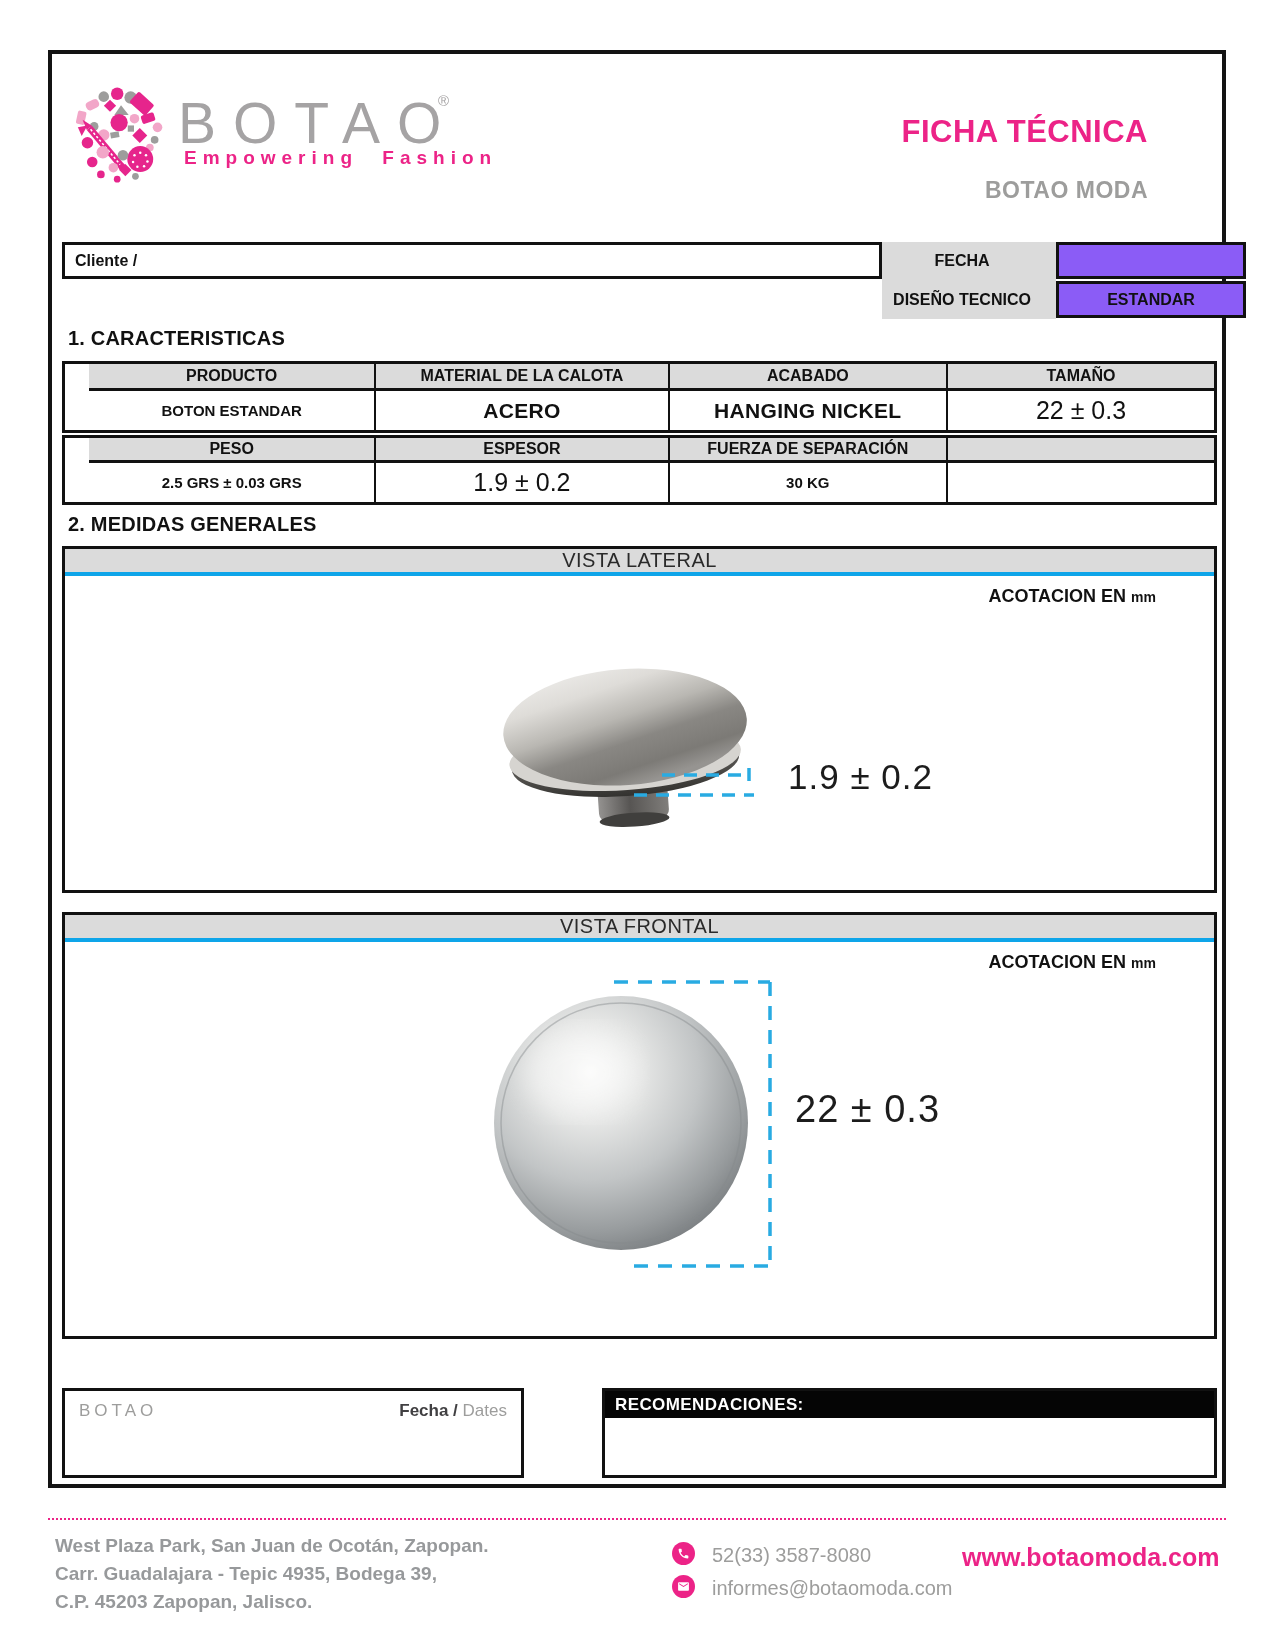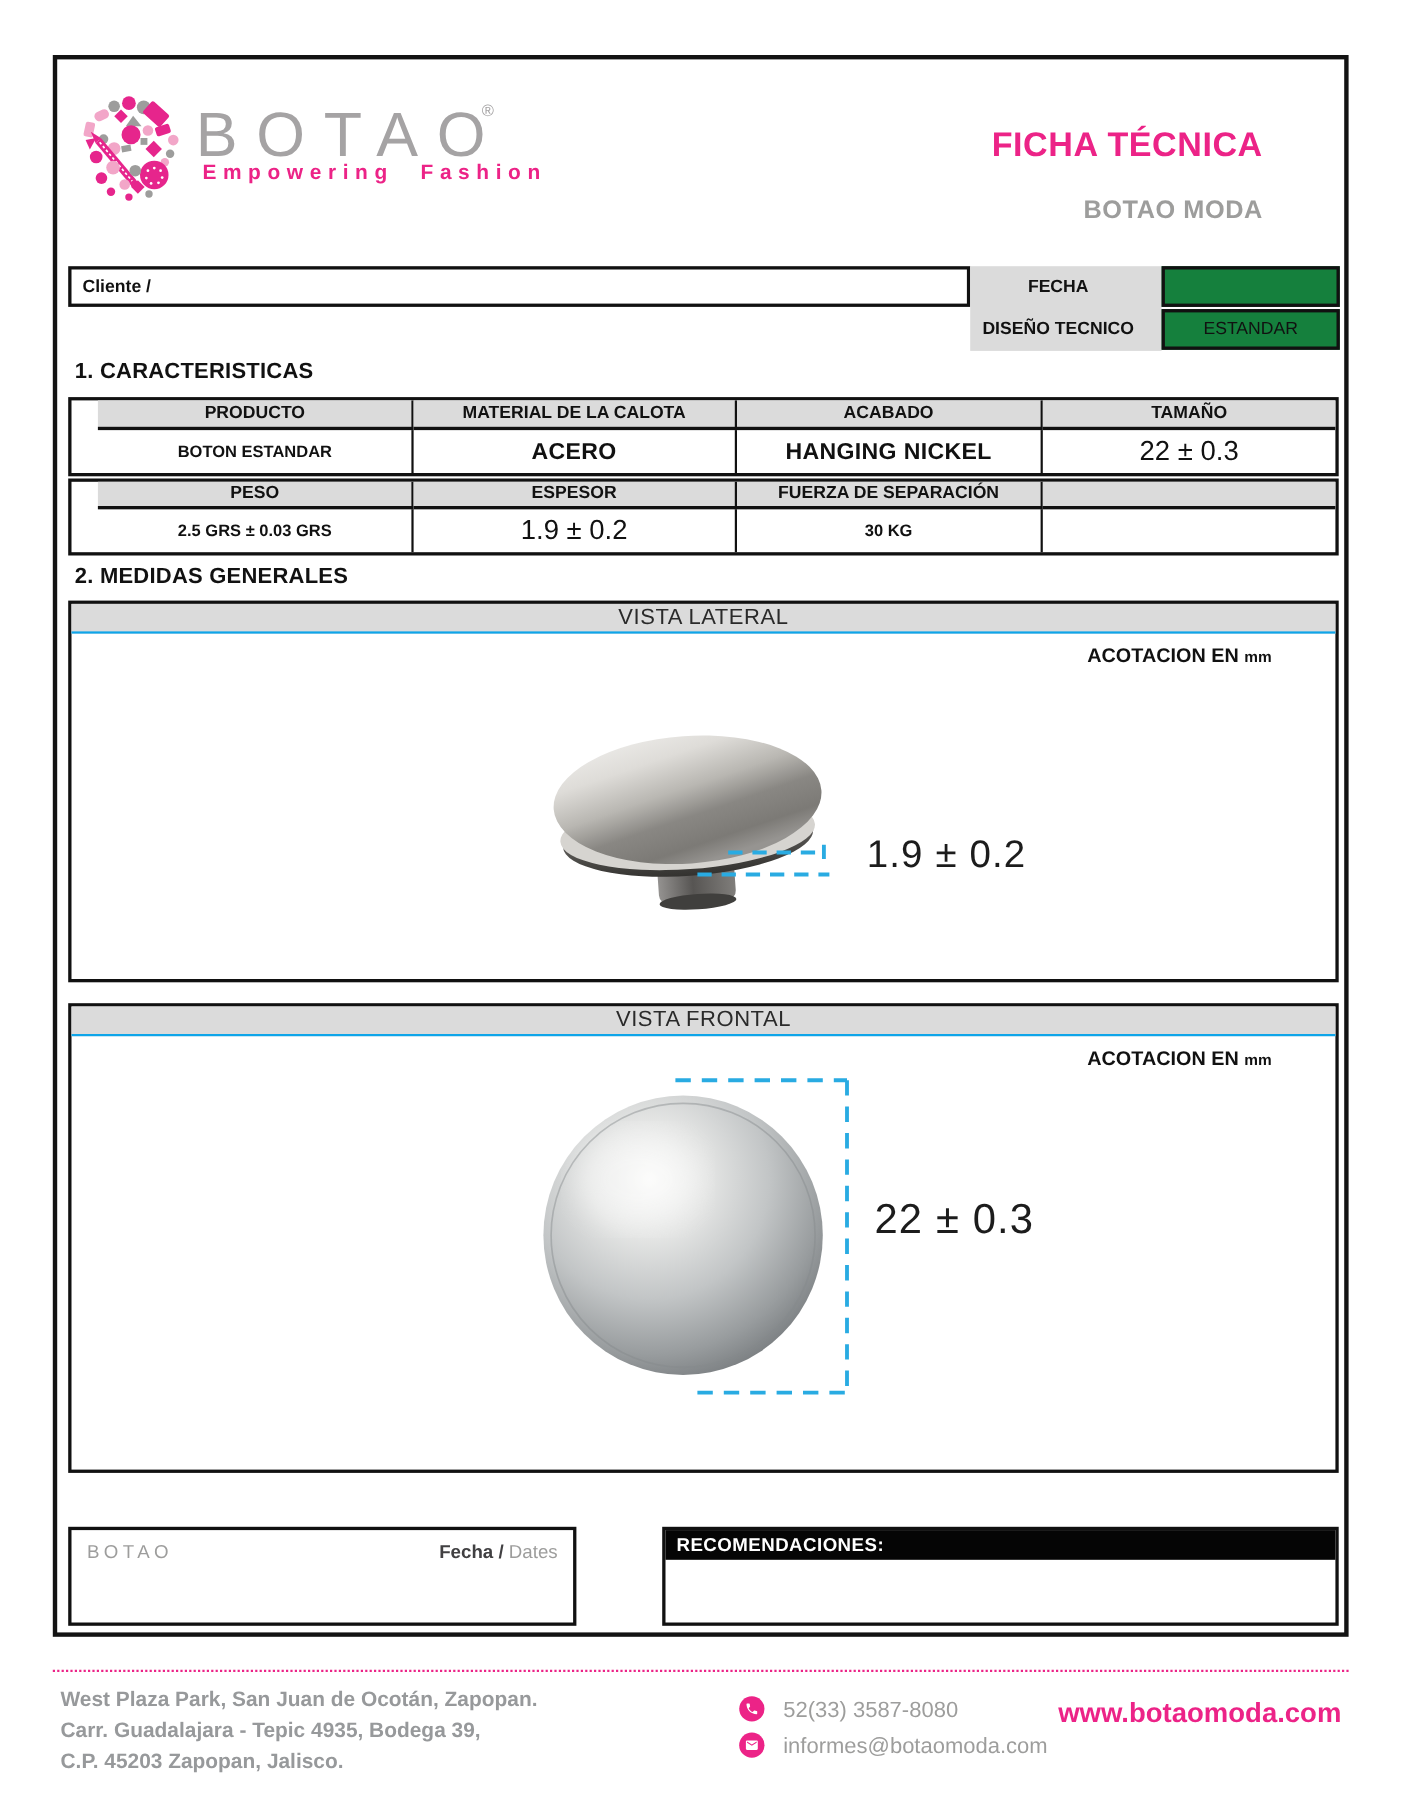--- a/index.html
+++ b/index.html
@@ -20,22 +20,22 @@
   .info-heading .en { font-weight:400; color:#98989A; }
 
   
   .cliente-cell { left:62px; top:242px; width:820px; height:37px; border:3px solid #111;
                   font-size:16px; font-weight:700; color:#111; display:flex; align-items:center; padding-left:10px; }
   .gray-block   { left:882px; top:242px; width:174px; height:77px; background:#DBDBDB; }
   .mini-label   { width:160px; height:37px; display:flex; align-items:center; justify-content:center;
                   font-size:16px; font-weight:700; color:#111; }
   .fecha-label  { left:882px; top:242px; }
   .diseno-label { left:882px; top:281px; }
-  .mini-cell    { width:162px; height:37px; border:3px solid #111; background:#15803d; display:flex;
-                  align-items:center; justify-content:center; font-size:16px; font-weight:400; color:#111; }
+  .mini-cell    { width:190px; height:37px; border:3px solid #111; background:#8b5cf6; display:flex;
+                  align-items:center; justify-content:center; font-size:16px; font-weight:700; color:#111; }
   .fecha-value  { left:1056px; top:242px; }
   .diseno-value { left:1056px; top:281px; }
 
   .sec-title { font-size:20px; font-weight:700; color:#111; letter-spacing:0.2px; }
 
   
   .spec-table { position:absolute; left:62px; width:1155px; display:grid;
                 grid-template-columns:295fr 301fr 286fr 273fr; border:3px solid #111; background:#fff;padding-left:24px; }
   .spec-table .th { background:#DBDBDB; border-right:2px solid #111; border-bottom:3px solid #111;
                     display:flex; align-items:center; justify-content:center;
@@ -45,21 +45,21 @@
   #table1 { top:361px; grid-template-rows:27px 39px; }
   #table2 { top:435px; grid-template-rows:25px 39px; }
   .v-bold-sm { font-size:15px; font-weight:700; }
   .v-bold-lg { font-size:21px; font-weight:700; letter-spacing:0.3px; }
   .v-num     { font-size:25px; font-weight:400; }
 
   
   .view-box { left:62px; width:1155px; border:3px solid #111; background:#fff; }
   .lateral-box { top:546px;  height:347px; }
   .frontal-box { top:912px;  height:427px; }
-  .view-header { height:27px; background:#DBDBDB; border-bottom:2px solid #0ea5e9;
+  .view-header { height:27px; background:#DBDBDB; border-bottom:4px solid #0ea5e9;
                  display:flex; align-items:center; justify-content:center;
                  font-size:20px; font-weight:400; color:#2a2a2a; letter-spacing:0.5px; }
   .acotacion { position:absolute; right:58px; top:37px; font-size:18px; font-weight:700; color:#111; }
   .acotacion .mm { font-size:14px; }
 
   .dim-text { color:#1c1c1c; font-weight:400; letter-spacing:1px; }
   .dim-lateral { left:788px; top:757px;  font-size:35px; }
   .dim-frontal { left:795px; top:1088px; font-size:38px; }
 
   

